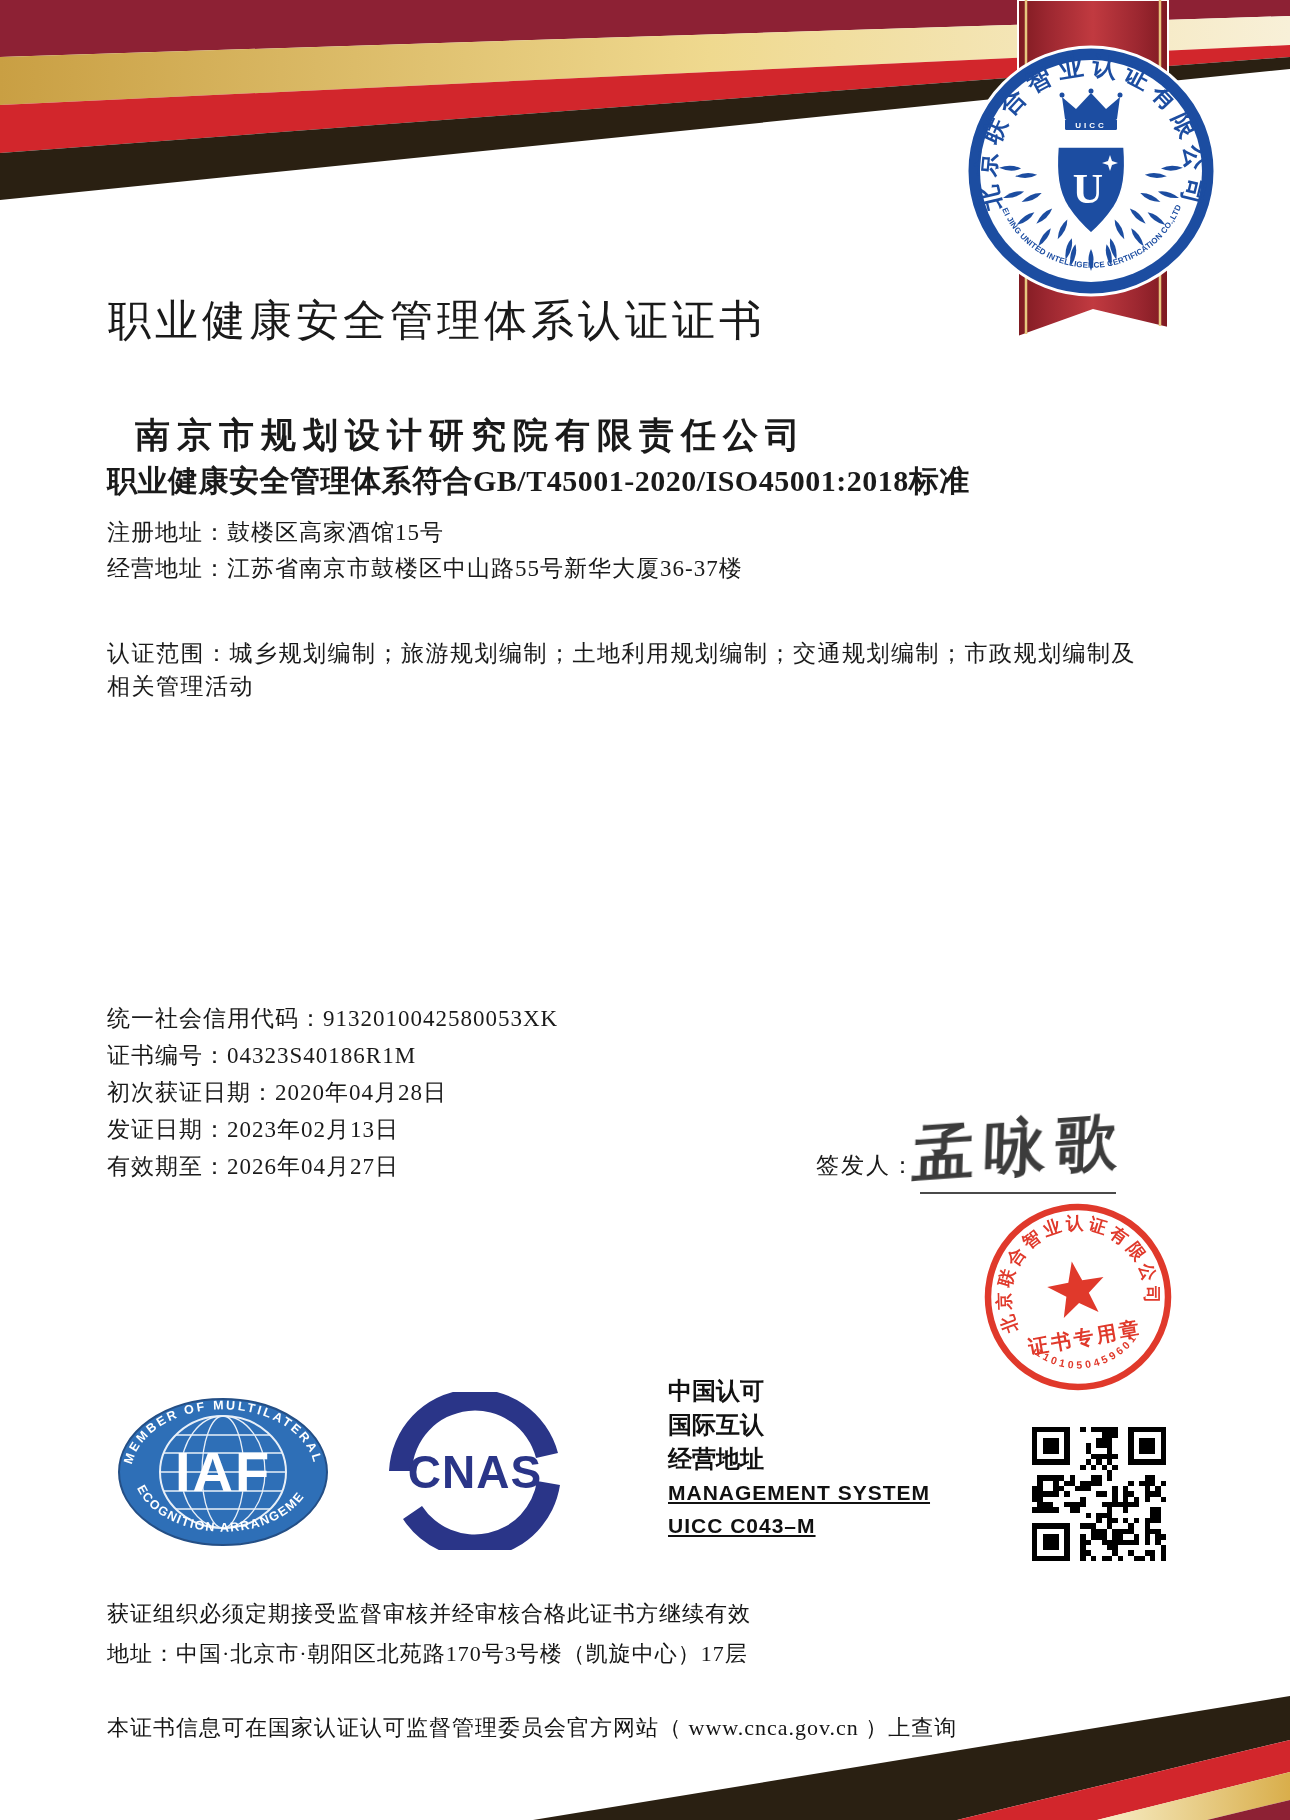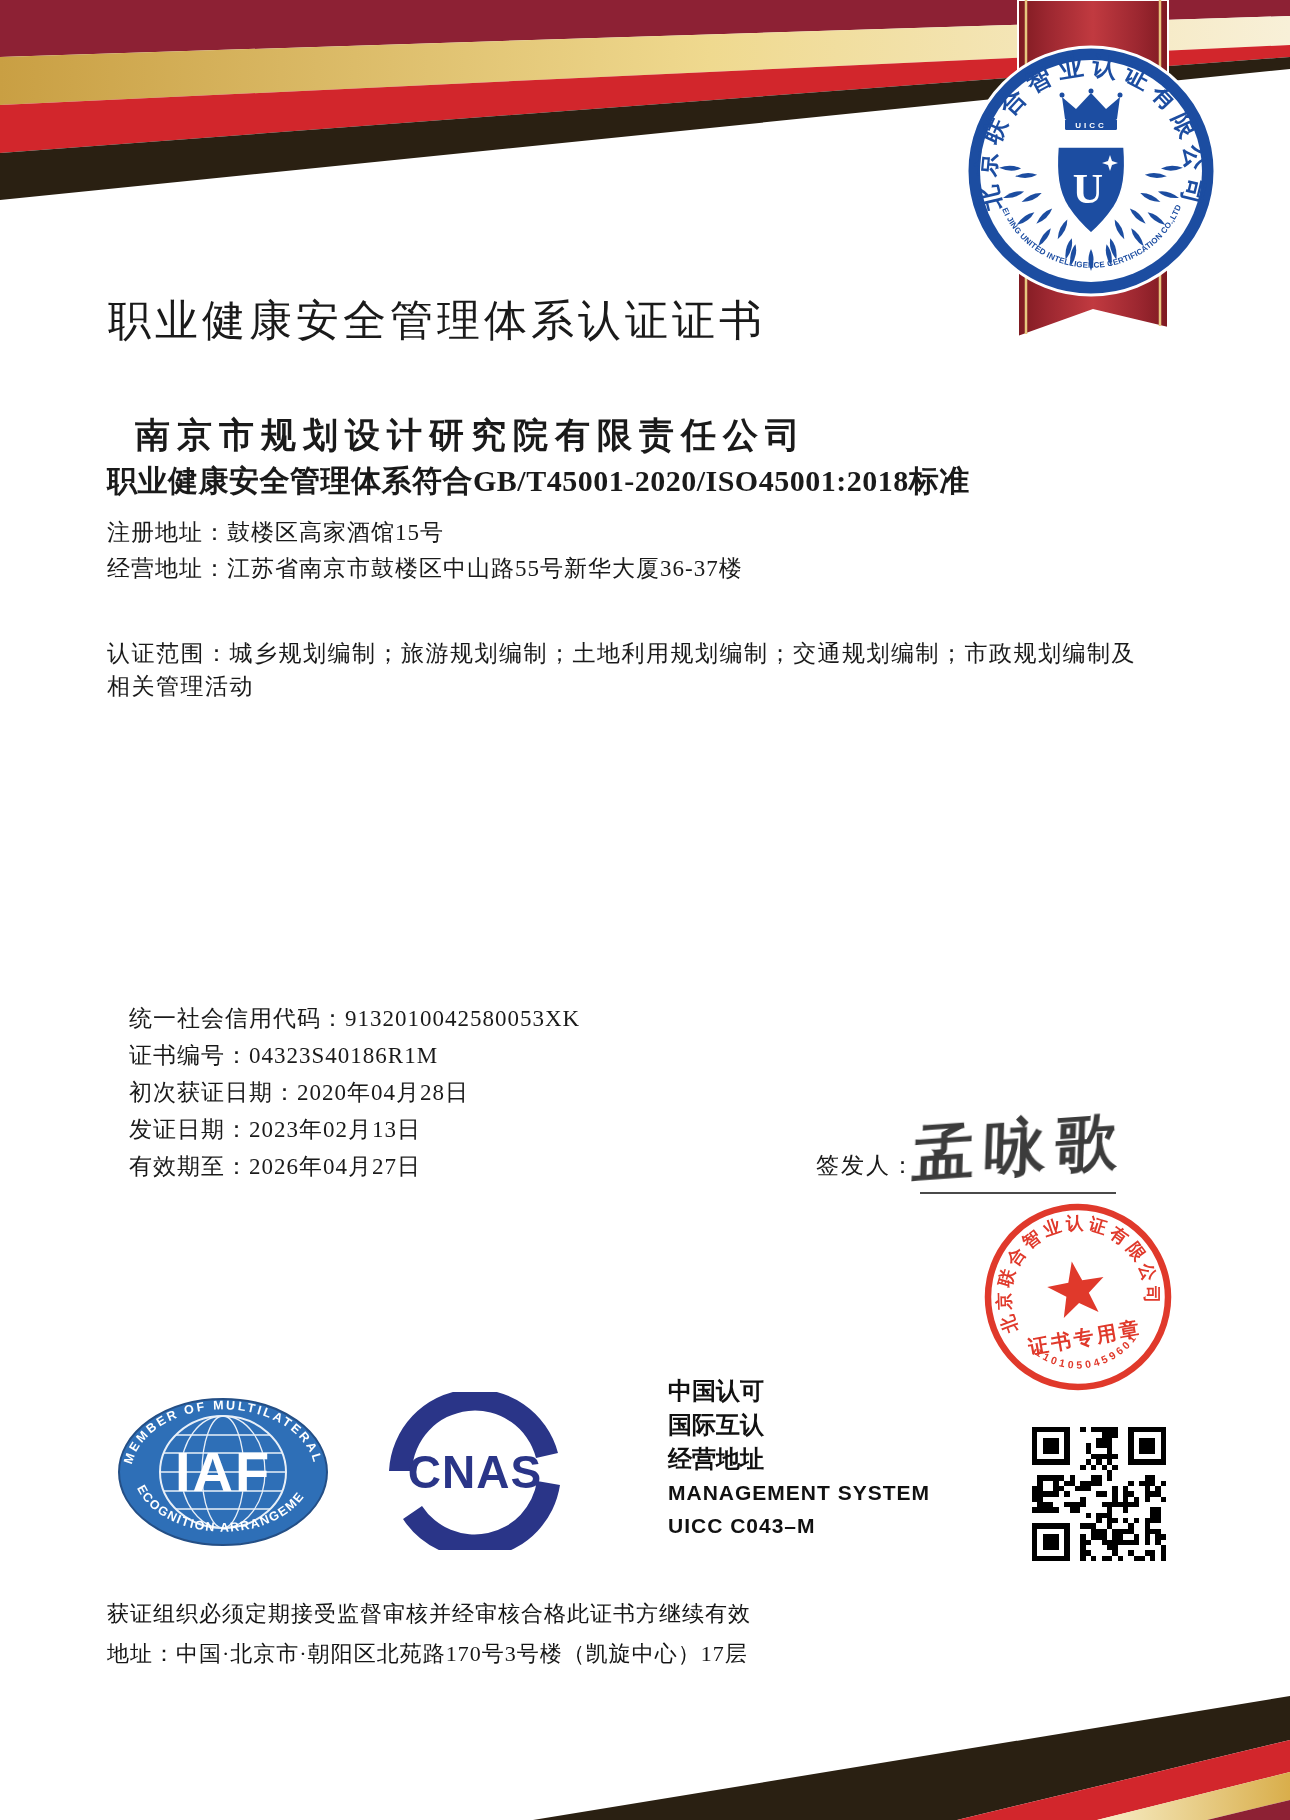--- a/index.html
+++ b/index.html
@@ -14,31 +14,31 @@
   .f-dark{fill:var(--band-dark,#2A2012);}
   .fill-blue{fill:var(--emblem-blue,#1C4DA1);}
   .seal-ink{fill:var(--seal-red,#DE2A1B);}
   .seal-stroke{stroke:var(--seal-red,#DE2A1B);}
 
   .cert-title{left:108px;top:292px;font-size:43px;font-weight:400;letter-spacing:4px;white-space:nowrap;}
   .company-name{left:107px;top:412px;font-size:35px;font-weight:700;letter-spacing:7px;white-space:nowrap;margin-left:28px;}
   .standard-line{left:107px;top:461px;font-size:30px;font-weight:700;letter-spacing:0.5px;white-space:nowrap;}
   .addr-line{left:107px;font-size:23px;letter-spacing:1px;white-space:nowrap;}
   .scope-block{left:107px;top:637px;width:1030px;font-size:23px;letter-spacing:1.5px;line-height:33px;}
-  .detail-line{left:107px;font-size:23px;letter-spacing:1px;white-space:nowrap;margin-left:22px;}
+  .detail-line{left:107px;font-size:23px;letter-spacing:1px;white-space:nowrap;}
   .signer-label{left:816px;top:1150px;font-size:23px;letter-spacing:2px;}
   .signature{
     left:912px;top:1106px;font-size:62px;font-weight:700;letter-spacing:10px;
     color:var(--signature,#3C3C3C);transform:rotate(-4deg) skewX(-6deg);
     filter:blur(0.4px);white-space:nowrap;
   }
   .sig-line{left:920px;top:1192px;width:196px;height:2px;background:#4a4a4a;}
   .acc-block{left:668px;top:1374px;}
   .acc-cn{font-family:"Liberation Sans","DejaVu Sans",sans-serif;font-weight:700;font-size:24px;line-height:34px;color:#111;}
-  .acc-en{font-family:"Liberation Sans","DejaVu Sans",sans-serif;font-weight:700;font-size:21px;line-height:33px;letter-spacing:1px;color:#111;}
+  .acc-en{font-family:"Liberation Sans","DejaVu Sans",sans-serif;font-weight:700;font-size:21px;line-height:33px;letter-spacing:1px;color:#111;text-decoration:underline;}
   .footer-line{left:107px;font-size:22px;letter-spacing:1px;white-space:nowrap;color:#151515;}
   .svg-serif{font-family:"Liberation Serif","DejaVu Serif",serif;}
   .svg-sans{font-family:"Liberation Sans","DejaVu Sans",sans-serif;}
 </style>
 </head>
 <body>
 
 <div class="page">
 
   <svg class="abs" style="left:0;top:0" width="1290" height="1820" viewBox="0 0 1290 1820">
@@ -426,14 +426,15 @@
         <rect x="19" y="1" width="5" height="5" fill="#fff"></rect>
         <rect x="20" y="2" width="3" height="3"></rect>
         <rect x="0" y="18" width="7" height="7"></rect>
         <rect x="1" y="19" width="5" height="5" fill="#fff"></rect>
         <rect x="2" y="20" width="3" height="3"></rect>
       </g>
     </svg>
 
   <div class="abs footer-line" style="top:1599px">获证组织必须定期接受监督审核并经审核合格此证书方继续有效</div>
   <div class="abs footer-line" style="top:1639px">地址：中国·北京市·朝阳区北苑路170号3号楼（凯旋中心）17层</div>
+  <div class="abs footer-line" style="top:1713px">本证书信息可在国家认证认可监督管理委员会官方网站（ www.cnca.gov.cn ）上查询</div>
 
 </div>
 
 </body></html>

